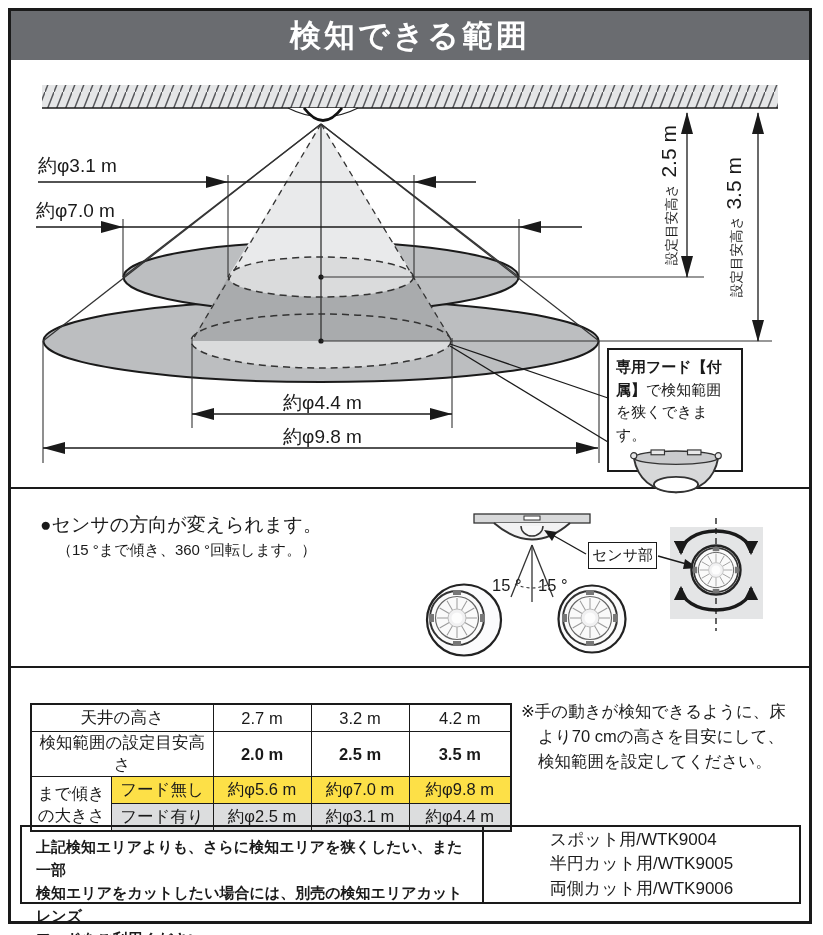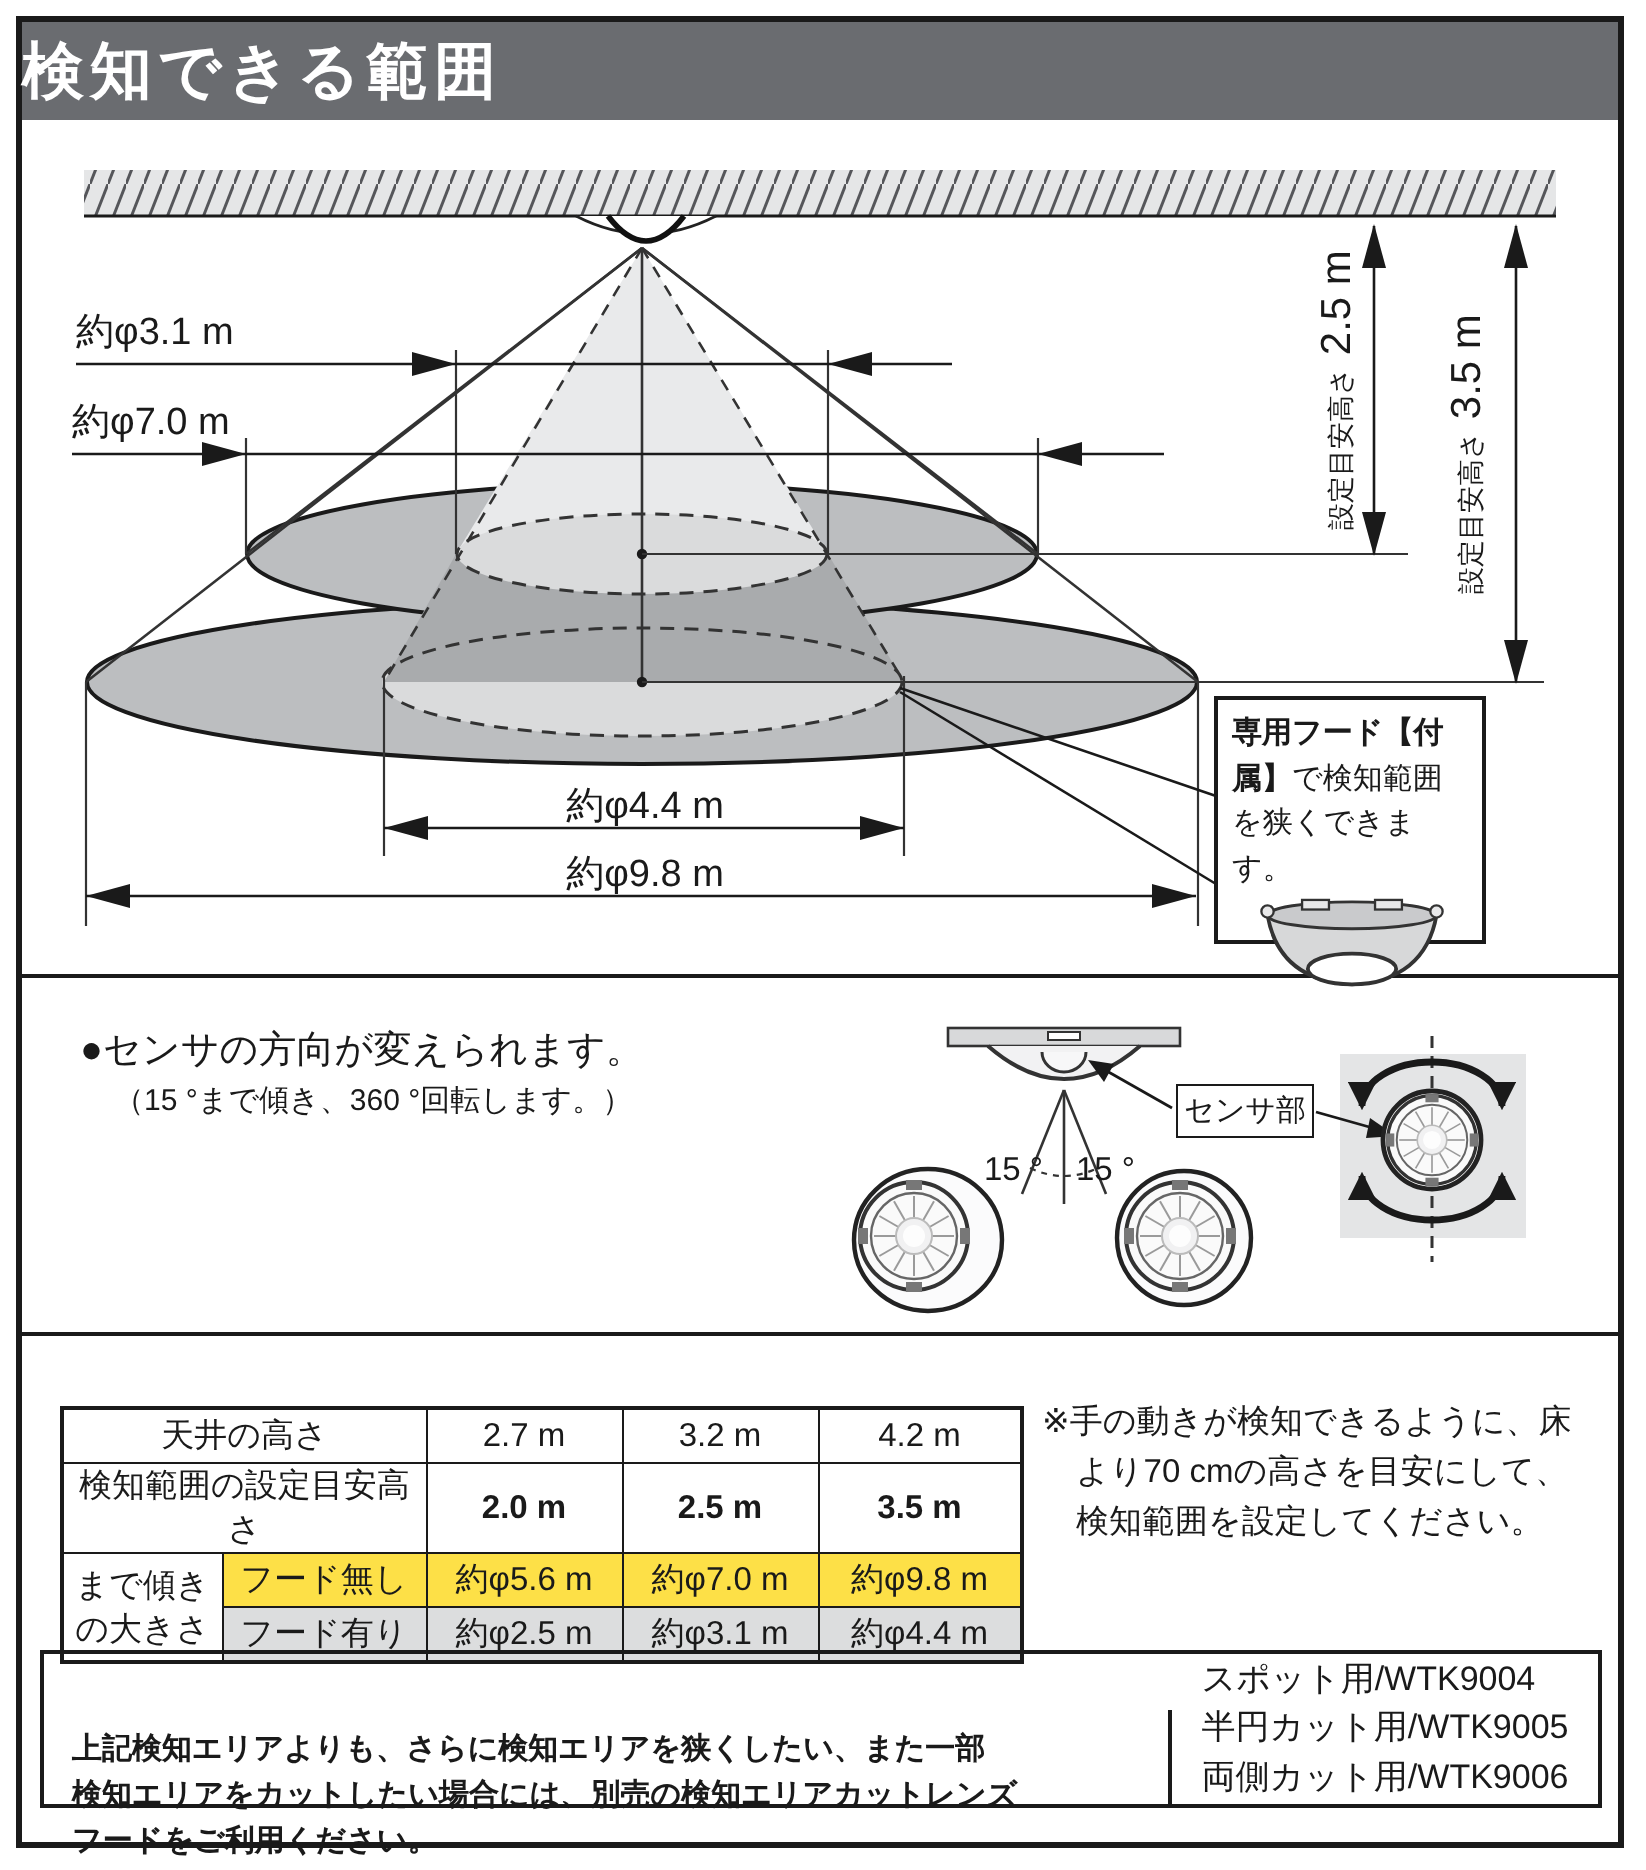--- a/index.html
+++ b/index.html
@@ -1,21 +1,21 @@
 <!DOCTYPE html>
 <html><head>
 <meta charset="utf-8">
 <style>
   html,body{margin:0;padding:0;background:#fff;}
   #page{position:relative;width:823px;height:935px;background:#fff;
         font-family:"Liberation Sans","DejaVu Sans",sans-serif;color:#1a1a1a;overflow:hidden;}
   .abs{position:absolute;}
   #frame{left:8px;top:8px;width:804px;height:916px;border:3px solid #1a1a1a;box-sizing:border-box;z-index:0;}
   #titlebar{left:11px;top:11px;width:798px;height:49px;background:#6a6c70;z-index:2;
-            display:flex;align-items:center;}
+            display:flex;align-items:center;justify-content:center;}
   #titlebar .t{color:#fff;font-size:31px;font-weight:bold;letter-spacing:3px;}
   .divider{left:11px;width:798px;height:2px;background:#1a1a1a;z-index:2;}
   svg.layer{position:absolute;left:0;top:0;z-index:1;}
   .txt{position:absolute;z-index:2;white-space:nowrap;}
   .dim{font-size:19px;}
   .ctr{text-align:center;}
   .vdim{display:flex;align-items:baseline;justify-content:center;gap:6px;transform:rotate(-90deg);}
   .vdim .vlab{font-size:13.5px;}
   .vdim .vval{font-size:21px;}
   #hoodbox{left:607px;top:348px;width:136px;height:124px;border:2px solid #1a1a1a;background:#fff;
@@ -32,22 +32,22 @@
                  font-size:16.5px;height:26px;padding:0;background:#fff;}
   #rangetable{border:2px solid #1a1a1a;}
   #rangetable td.b{font-weight:bold;}
   #rangetable td.g1{background:#fde047;margin-left:23px;}
   #rangetable td.g2{background:#dcddde;text-align:center;}
   #rangetable td.two{line-height:22px;font-size:16.5px;}
   #floornote{left:521px;top:699px;font-size:16.5px;line-height:25px;z-index:2;}
   #floornote .ind{padding-left:17px;}
   #footerbox{left:20px;top:825px;width:781px;height:79px;border:2px solid #1a1a1a;box-sizing:border-box;
              display:flex;z-index:2;}
-  #footerbox .fleft{width:564px;border-right:2px solid #1a1a1a;box-sizing:border-box;
-      padding:9px 8px 0 14px;font-weight:bold;font-size:15px;line-height:1.53;margin-top:28px;}
+  #footerbox .fleft{width:462px;border-right:2px solid #1a1a1a;box-sizing:border-box;
+      padding:9px 8px 0 14px;font-weight:bold;font-size:15px;line-height:1.53;}
   #footerbox .fright{flex:1;display:flex;align-items:center;justify-content:center;}
   #footerbox .fright .plist{font-size:17px;line-height:1.42;text-align:left;}
 </style>
 </head>
 <body>
 
 <div id="page">
 
   <div id="frame" class="abs"></div>
 

